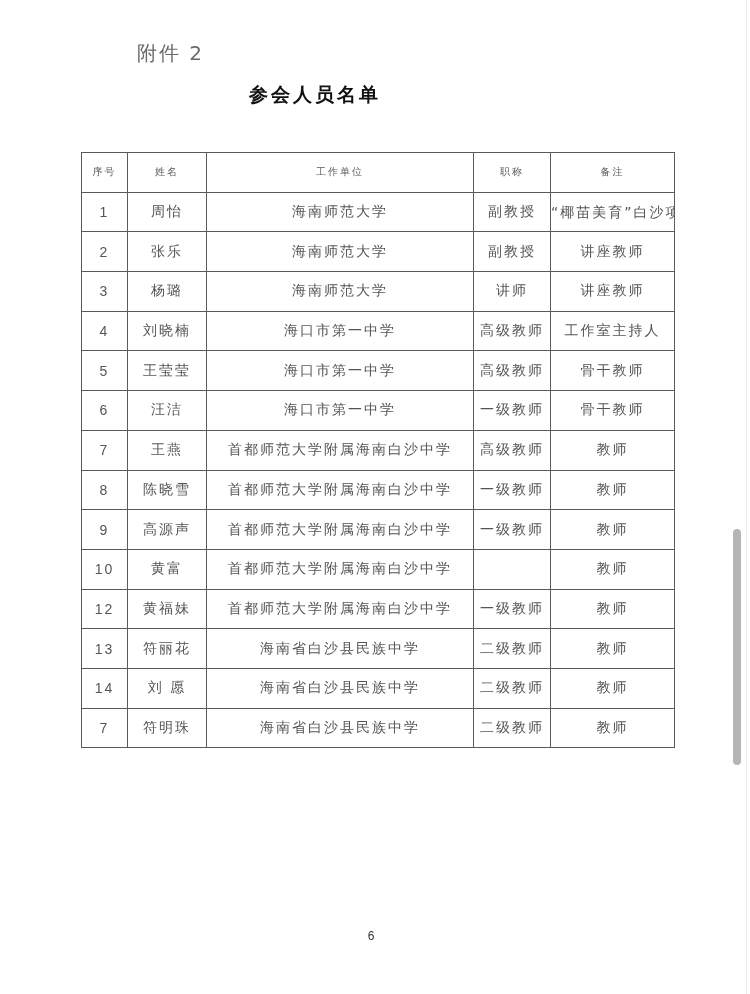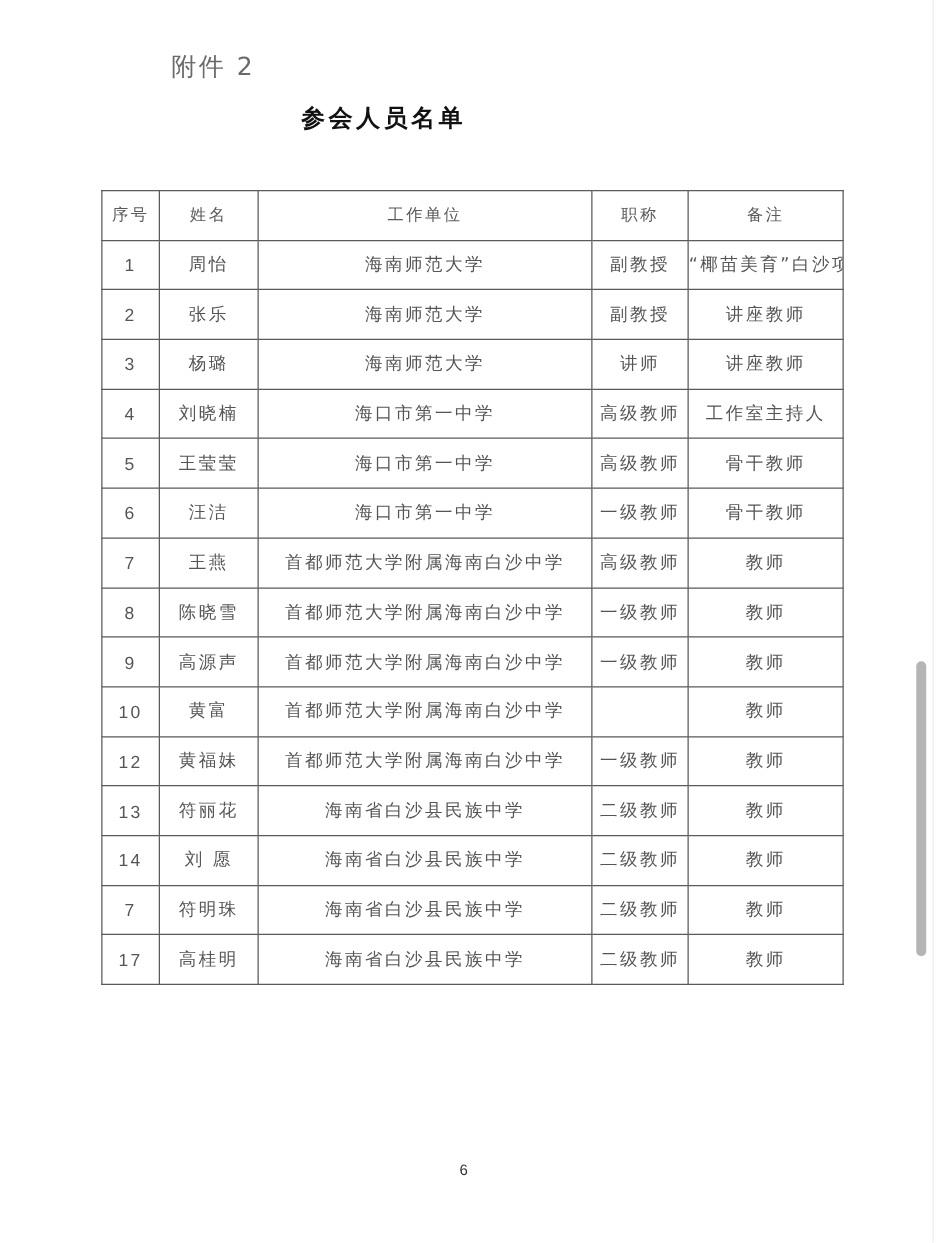--- a/index.html
+++ b/index.html
@@ -27,21 +27,21 @@
     .doc-title {
       position: absolute;
       left: 0;
       width: 614px;
       top: 82px;
       text-align: center;
       font-size: 19px;
       font-weight: bold;
       color: #111111;
       letter-spacing: 3px;
-      padding-left: 0px;
+      padding-left: 8px;
       font-family: "DejaVu Serif", "Liberation Serif", serif;
     }
     .doc-title span { margin-left: 0px; }
     table.roster {
       position: absolute;
       left: 81px;
       top: 152px;
       width: 593px;
       border-collapse: collapse;
       table-layout: fixed;
@@ -52,21 +52,21 @@
       padding: 0;
       text-align: center;
       vertical-align: middle;
       font-weight: normal;
       font-size: 14px;
       color: #555555;
       letter-spacing: 2px;
       white-space: nowrap;
       overflow: hidden;
     }
-    table.roster th { color: #5a5a5a; font-size: 13px; }
+    table.roster th { color: #5a5a5a; font-size: 10px; }
     td.col-no { font-family: "Liberation Sans", sans-serif; font-size: 15px; letter-spacing: 0; color: #666666; }
     td.note-small {
       font-size: 9.5px;
       line-height: 17px;
       letter-spacing: 1px;
       white-space: normal;
       color: #666666;
     }
     .page-number {
       position: absolute;
@@ -213,26 +213,19 @@
       <td>二级教师</td>
       <td>教师</td>
     </tr>
     <tr>
       <td class="col-no">7</td>
       <td>符明珠</td>
       <td>海南省白沙县民族中学</td>
       <td>二级教师</td>
       <td>教师</td>
     </tr>
-    <tr>
-      <td class="col-no">17</td>
-      <td>高桂明</td>
-      <td>海南省白沙县民族中学</td>
-      <td>二级教师</td>
-      <td>教师</td>
-    </tr>
   </tbody>
 </table>
 
 <div class="page-number">6</div>
 
 <div class="scroll-track"></div>
 <div class="scroll-thumb"></div>
 
 </body></html>

